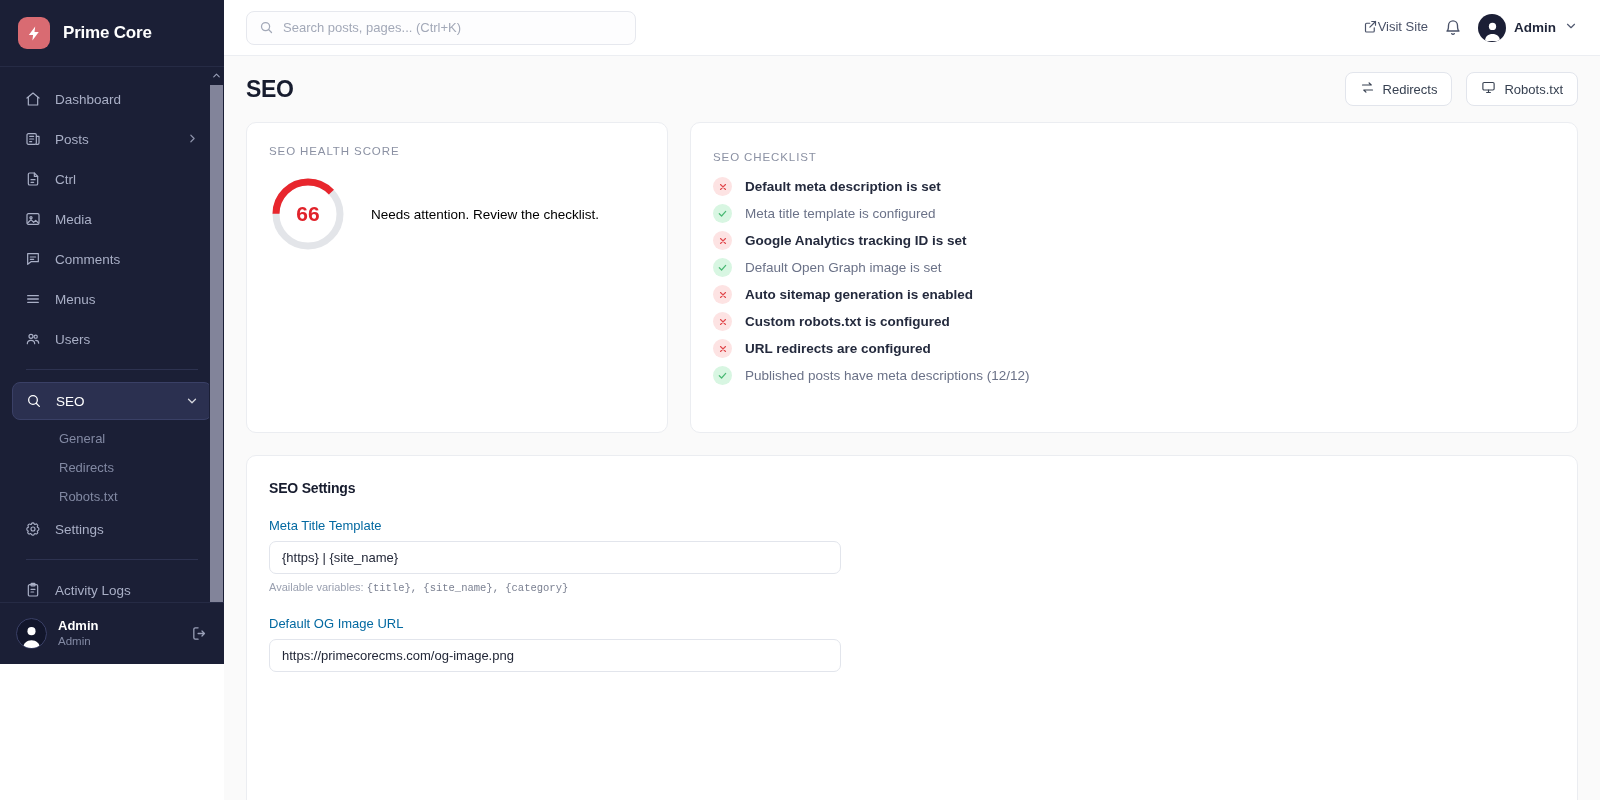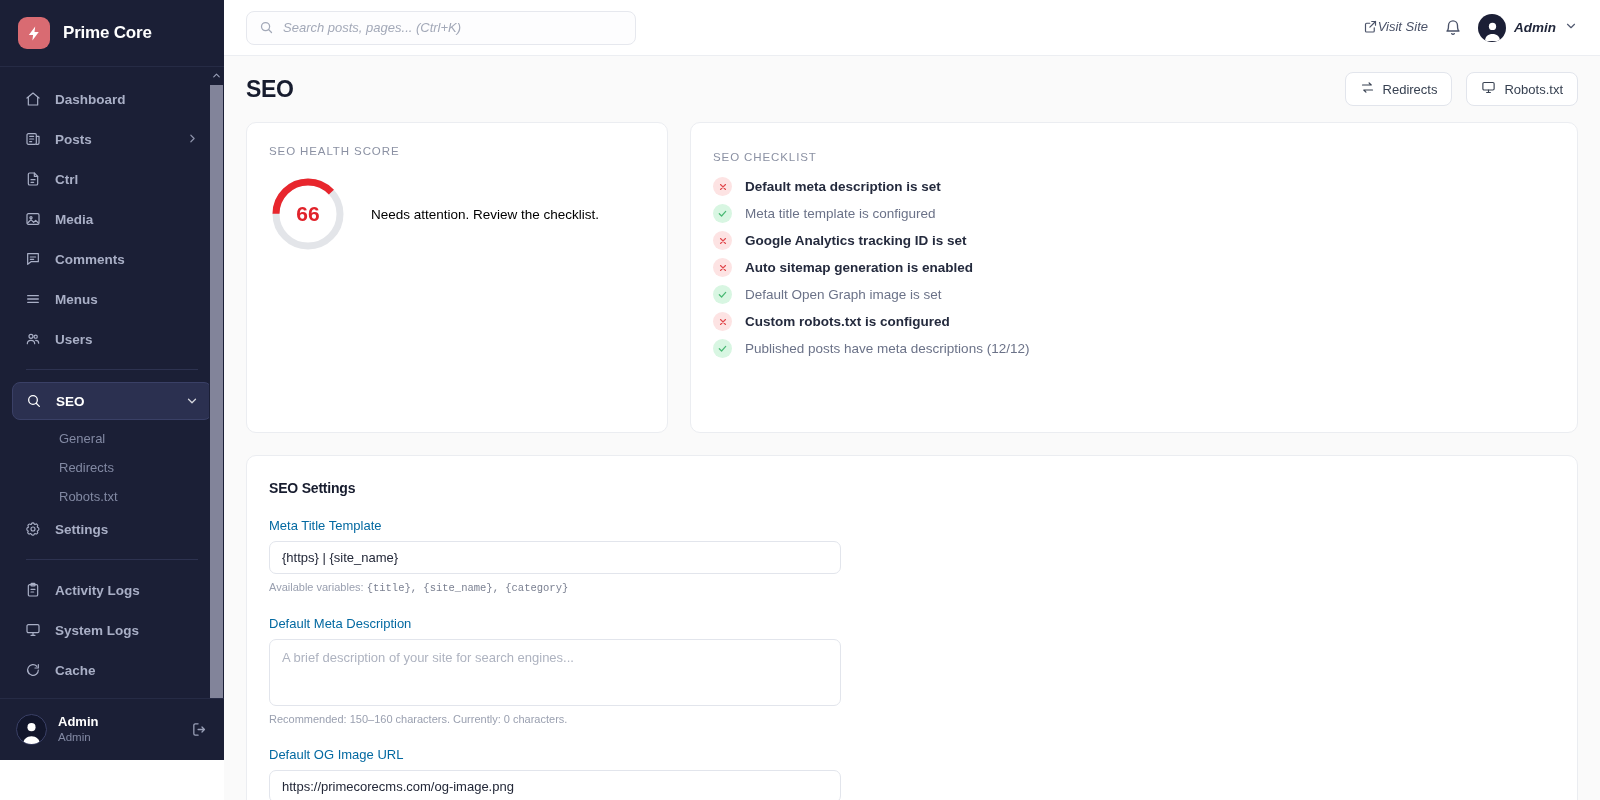--- a/index.html
+++ b/index.html
@@ -6,21 +6,21 @@
   html, body {
     width: 1600px; height: 800px;
     font-family: "Liberation Sans", sans-serif;
     background: #ffffff;
     overflow: hidden;
   }
   .app { display: flex; width: 1600px; height: 800px; }
 
   
   .sidebar {
-    width: 224px; min-width: 224px; height: 760px;
+    width: 224px; min-width: 224px; height: 664px;
     background: #1b1f36;
     display: flex; flex-direction: column;
     position: relative;
   }
   .brand {
     height: 67px; min-height: 67px;
     display: flex; align-items: center; gap: 13px;
     padding: 0 18px;
     border-bottom: 1px solid #262b45;
   }
@@ -38,21 +38,20 @@
     padding: 14px 0 0 0;
   }
   .nav-inner { padding: 0 12px; }
   .nav-item {
     display: flex; align-items: center; gap: 14px;
     height: 36px; padding: 0 12px; margin-bottom: 4px;
     border-radius: 8px;
     color: #a9afc6; font-size: 13.5px;
     position: relative;
     cursor: pointer;
-    font-weight: bold;
   }
   .nav-item .ico { width: 17px; height: 17px; display: flex; align-items: center; justify-content: center; flex-shrink: 0;}
   .nav-item .lbl { flex: 1; white-space: nowrap; }
   .nav-item .chev { width: 14px; height: 14px; opacity: .8; }
   .nav-item.active {
     background: #2b3050;
     color: #ffffff;
     border: 1px solid #3a4066;
     height: 38px;
   }
@@ -91,21 +90,21 @@
   .user-meta { flex: 1; line-height: 1.25; }
   .user-name { color: #ffffff; font-size: 13px; font-weight: 700; }
   .user-role { color: #8289a3; font-size: 11.5px; }
   .logout-ico { color: #9aa0b8; width: 17px; height: 17px; cursor: pointer; }
 
   
   .main { flex: 1; height: 800px; display: flex; flex-direction: column; background: #fafafa; }
   .topbar {
     height: 56px; min-height: 56px; background: #ffffff;
     border-bottom: 1px solid #eceef2;
-    display: flex; align-items: center; padding: 0 22px; gap: 16px; font-style: italic;
+    display: flex; align-items: center; padding: 0 22px; gap: 16px;
   }
   .search {
     width: 390px; height: 34px; border: 1px solid #e6e8ee; border-radius: 8px;
     display: flex; align-items: center; gap: 9px; padding: 0 12px;
     background: #fdfdfe;
   }
   .search .s-ico { color: #a3a9b8; width: 15px; height: 15px; flex-shrink: 0; }
   .search .s-ph { color: #a3a9b8; font-size: 13px; }
   .topbar-spacer { flex: 1; }
   .visit-site {
@@ -515,46 +514,54 @@
             <div class="chk">
               <span class="chk-badge fail">
                 <svg width="10" height="10" viewBox="0 0 24 24" fill="none" stroke="currentColor" stroke-width="2.6" stroke-linecap="round">
                     <path d="M6 6l12 12M18 6 6 18"></path>
                   </svg>
               </span>
               <span class="chk-txt fail">Google Analytics tracking ID is set</span>
             </div>
 
             <div class="chk">
+              <span class="chk-badge pass">
+                <svg width="11" height="11" viewBox="0 0 24 24" fill="none" stroke="currentColor" stroke-width="2.6" stroke-linecap="round" stroke-linejoin="round">
+                    <path d="m5 12.5 5 5 9-10"></path>
+                  </svg>
+              </span>
+              <span class="chk-txt pass">Default Open Graph image is set</span>
+            </div>
+
+            <div class="chk">
               <span class="chk-badge fail">
                 <svg width="10" height="10" viewBox="0 0 24 24" fill="none" stroke="currentColor" stroke-width="2.6" stroke-linecap="round">
                     <path d="M6 6l12 12M18 6 6 18"></path>
                   </svg>
               </span>
               <span class="chk-txt fail">Auto sitemap generation is enabled</span>
             </div>
 
             <div class="chk">
-              <span class="chk-badge pass">
-                <svg width="11" height="11" viewBox="0 0 24 24" fill="none" stroke="currentColor" stroke-width="2.6" stroke-linecap="round" stroke-linejoin="round">
-                    <path d="m5 12.5 5 5 9-10"></path>
-                  </svg>
-              </span>
-              <span class="chk-txt pass">Default Open Graph image is set</span>
-            </div>
-
-            <div class="chk">
               <span class="chk-badge fail">
                 <svg width="10" height="10" viewBox="0 0 24 24" fill="none" stroke="currentColor" stroke-width="2.6" stroke-linecap="round">
                     <path d="M6 6l12 12M18 6 6 18"></path>
                   </svg>
               </span>
               <span class="chk-txt fail">Custom robots.txt is configured</span>
             </div>
 
+            <div class="chk">
+              <span class="chk-badge fail">
+                <svg width="10" height="10" viewBox="0 0 24 24" fill="none" stroke="currentColor" stroke-width="2.6" stroke-linecap="round">
+                    <path d="M6 6l12 12M18 6 6 18"></path>
+                  </svg>
+              </span>
+              <span class="chk-txt fail">URL redirects are configured</span>
+            </div>
 
             <div class="chk">
               <span class="chk-badge pass">
                 <svg width="11" height="11" viewBox="0 0 24 24" fill="none" stroke="currentColor" stroke-width="2.6" stroke-linecap="round" stroke-linejoin="round">
                     <path d="m5 12.5 5 5 9-10"></path>
                   </svg>
               </span>
               <span class="chk-txt pass">Published posts have meta descriptions (12/12)</span>
             </div>
 
@@ -568,27 +575,20 @@
         <div class="field">
           <div class="field-label">Meta Title Template</div>
           <div class="inp">
             <span>{https} | {site_name}</span>
           </div>
           <div class="hint">
             <span>Available variables: </span><code>{title}, {site_name}, {category}</code>
           </div>
         </div>
 
-        <div class="field">
-          <div class="field-label">Default Meta Description</div>
-          <div class="txta">
-            <span class="ph">A brief description of your site for search engines...</span>
-          </div>
-          <div class="hint">Recommended: 150–160 characters. Currently: 0 characters.</div>
-        </div>
 
         <div class="field">
           <div class="field-label">Default OG Image URL</div>
           <div class="inp">
             <span>https://primecorecms.com/og-image.png</span>
           </div>
         </div>
       </div>
 
     </div>

